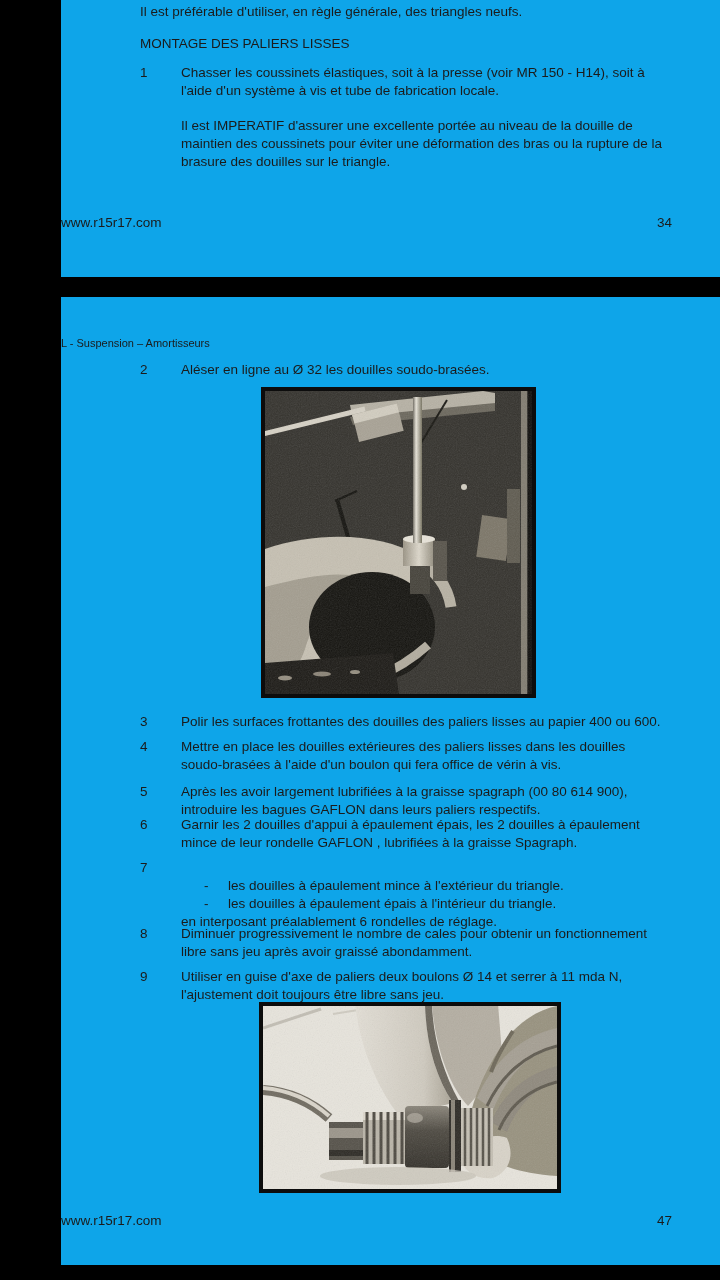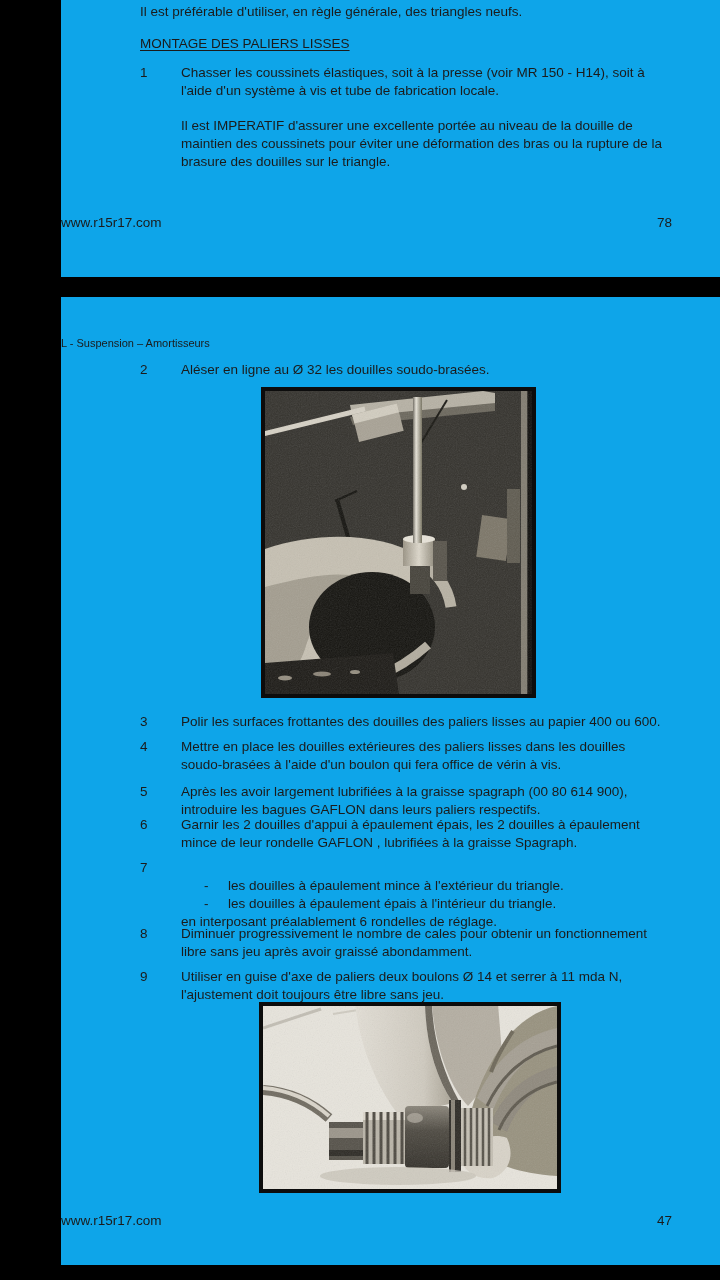--- a/index.html
+++ b/index.html
@@ -12,21 +12,21 @@
   }
   .page {
     position:absolute; left:17px; width:686px;
     background:#0ea5e9; color:#1b1b1b;
     font-size:13.5px; line-height:18px;margin-left:44px;
   }
   #page46 { top:0; height:277px; }
   #page47 { top:297px; height:968px; }
 
   .intro   { position:absolute; left:79px; top:3px; }
-  .heading { position:absolute; left:79px; top:35px; text-decoration:underline; text-underline-offset:2px;text-align:center; }
+  .heading { position:absolute; left:79px; top:35px; text-underline-offset:2px;text-align:center; }
   .num     { position:absolute; left:79px; }
   .txt     { position:absolute; left:120px; width:545px; white-space:pre-line; }
   .dash    { position:absolute; left:143px; }
   .bullet-txt { position:absolute; left:167px; }
 
   .page-header { position:absolute; left:0; width:100%; top:37px; font-size:11px; }
   .footer-site { position:absolute; left:0; width:100%; text-align:left; }
   .footer-num  { position:absolute; left:596px; }
   #page46 .footer-site, #page46 .footer-num { top:214px; }
   #page47 .footer-site, #page47 .footer-num { top:915px; }
@@ -45,21 +45,21 @@
 
   <div class="num" style="top:64px">1</div>
   <div class="txt" style="top:64px">Chasser les coussinets élastiques, soit à la presse (voir MR 150 - H14), soit à
 l'aide d'un système à vis et tube de fabrication locale.</div>
 
   <div class="txt" style="top:117px">Il est IMPERATIF d'assurer une excellente portée au niveau de la douille de
 maintien des coussinets pour éviter une déformation des bras ou la rupture de la
 brasure des douilles sur le triangle.</div>
 
   <div class="footer-site">www.r15r17.com</div>
-  <div class="footer-num">78</div>
+  <div class="footer-num">34</div>
 </div>
 
 <div class="page" id="page47">
   <div class="page-header">L - Suspension – Amortisseurs</div>
 
   <div class="num" style="top:64px">2</div>
   <div class="txt" style="top:64px">Aléser en ligne au Ø 32 les douilles soudo-brasées.</div>
 
   <div class="photo" id="photo1">
     <svg viewBox="0 0 267 303" preserveAspectRatio="none">

